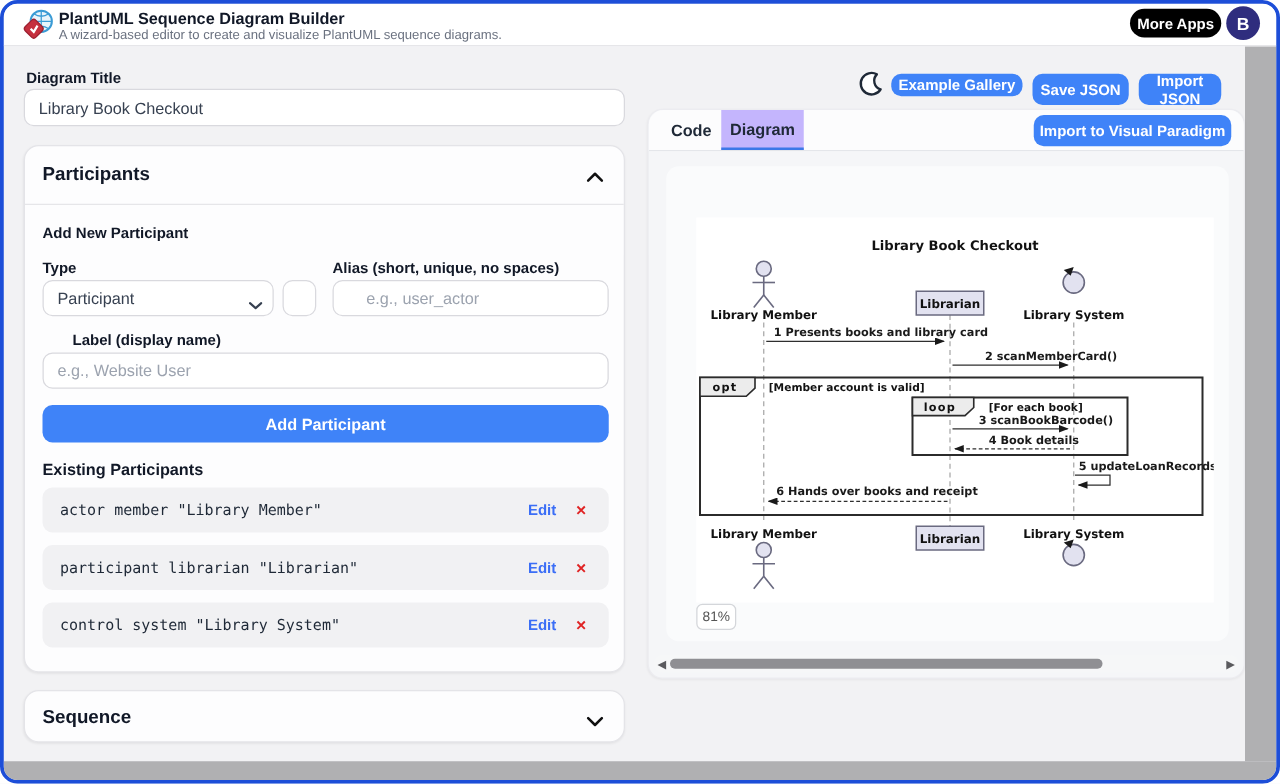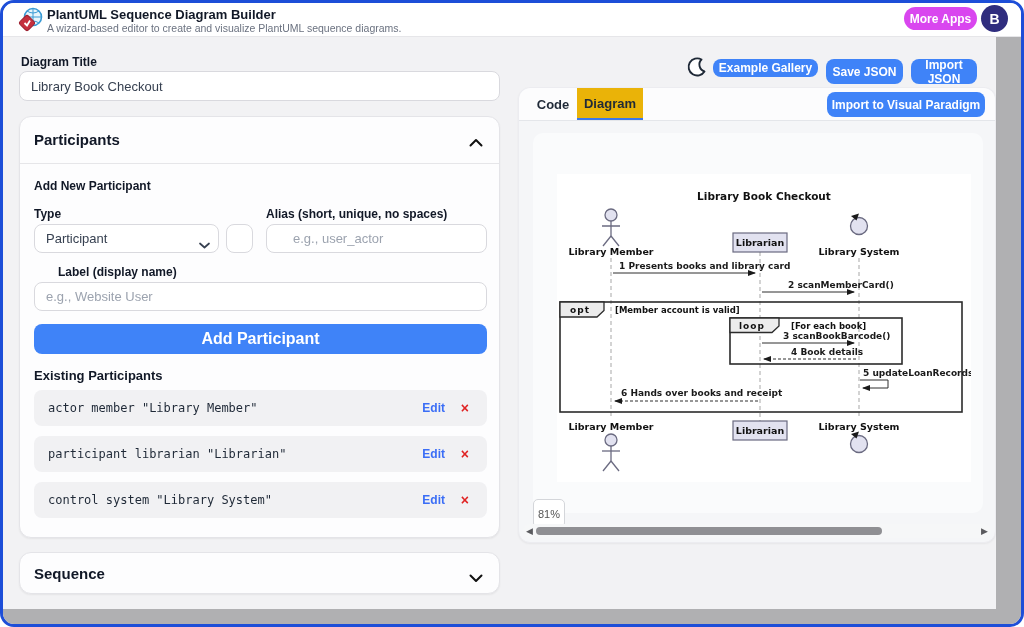--- a/index.html
+++ b/index.html
@@ -6,33 +6,33 @@
   body { background:#ffffff; font-family:"Liberation Sans","DejaVu Sans",sans-serif; }
   .window { position:relative; width:1024px; height:627px; border:3px solid #1d4ed8; border-radius:14px; overflow:hidden; background:#f2f2f4; }
   .abs { position:absolute; }
   .gray-strip-right { right:0; top:34px; width:25px; bottom:15px; background:#b0b0b2; }
   .gray-strip-bottom { left:0; right:0; bottom:0; height:15px; background:#b0b0b2; }
   .header { left:0; top:0; width:1018px; height:34px; background:#ffffff; border-bottom:1px solid #e6e6e9; }
   .app-title { left:44px; top:4px; font-size:13px; font-weight:bold; color:#111827; }
   .app-sub { left:44px; top:19px; font-size:10.5px; color:#6b7280; }
   .btn { display:flex; align-items:center; justify-content:center; color:#fff; font-weight:bold; border:none; cursor:pointer; font-family:inherit; }
   .btn-blue { background:#3f83f8; border-radius:8px; font-size:12px; }
-  .btn-green { background:#d946ef; border-radius:12px; font-size:12px; }
+  .btn-green { background:#000000; border-radius:12px; font-size:12px; }
   .avatar { width:27px; height:27px; border-radius:50%; background:#2f2d7e; color:#fff; font-size:14px; font-weight:bold; display:flex; align-items:center; justify-content:center; }
   .label-sm { font-size:12px; font-weight:bold; color:#111827; }
   .input { background:#fff; border:1px solid #d9d9de; border-radius:8px; font-size:13px; color:#374151; padding:0 11px; font-family:inherit; outline:none; }
   .input::placeholder { color:#9ca3af; }
   .card { background:#fdfdfe; border:1px solid #e4e4e8; border-radius:12px; box-shadow:0 1px 2px rgba(0,0,0,0.06); }
   .card-head-title { font-size:15px; font-weight:bold; color:#111827; }
   .prow { background:#f1f1f3; border-radius:8px; display:flex; align-items:center; }
   .prow code { font-family:"DejaVu Sans Mono","Liberation Mono",monospace; font-size:12px; color:#1f2937; margin-left:14px; }
   .edit-link { color:#3b6ef6; font-size:12px; font-weight:bold; cursor:pointer; }
   .x-link { color:#e02424; font-size:14px; font-weight:bold; cursor:pointer; }
   .tab { display:flex; align-items:center; justify-content:center; height:100%; font-size:13px; font-weight:bold; color:#1f2937; cursor:pointer; }
-  .tab-active { background:#eab308; border-bottom:2px solid #3c78e8; }
+  .tab-active { background:#c4b5fd; border-bottom:2px solid #3c78e8; }
   .badge { background:#fff; border:1px solid #d4d6da; border-radius:5px; font-size:11px; color:#555; display:flex; align-items:center; justify-content:center; }
   .sbar { background:#f6f7f8; border-radius:7px; }
   .sbar-thumb { background:#8f8f93; border-radius:4px; }
   .sbar-arrow { font-size:9px; color:#5a5a5e; line-height:14px; }
   svg text { font-family:"DejaVu Sans","Liberation Sans",sans-serif; }
 </style>
 </head>
 <body>
 
 <div class="window">
@@ -82,21 +82,21 @@
             <polyline points="1,1.5 5.5,5.5 10,1.5" fill="none" stroke="#374151" stroke-width="1.7" stroke-linecap="round" stroke-linejoin="round"></polyline>
           </svg>
       </span>
     </div>
     <input class="abs input" style="left: 206px; top: 107px; width: 27px; height: 29px; padding: 0px;">
     <input class="abs input" style="left: 246px; top: 107px; width: 221px; height: 29px; padding-left: 26px;" placeholder="e.g., user_actor">
 
     <div class="abs label-sm" style="left:14px; top:148px;padding-left:24px;">Label (display name)</div>
     <input class="abs input" style="left: 14px; top: 165px; width: 453px; height: 29px;" placeholder="e.g., Website User">
 
-    <button class="abs btn btn-blue" style="left:14px; top:207px; width:453px; height:30px; font-size:16px;">Add Participant</button>
+    <button class="abs btn btn-blue" style="left:14px; top:207px; width:453px; height:30px; font-size:13px;">Add Participant</button>
 
     <div class="abs" style="left:14px; top:251px; font-size:13px; font-weight:bold; color:#111827;">Existing Participants</div>
 
     <div class="abs prow" style="left:14px; top:273px; width:453px; height:36px;">
       <code>actor member "Library Member"</code>
       <span class="abs edit-link" style="right:42px;">Edit</span>
       <span class="abs x-link" style="right:18px;">×</span>
     </div>
     <div class="abs prow" style="left:14px; top:319px; width:453px; height:36px;">
       <code>participant librarian "Librarian"</code>
@@ -205,21 +205,21 @@
 
           <rect x="176" y="247" width="54" height="19" fill="#e2e2f0" stroke="#6a6a80" stroke-width="1.2"></rect>
           <text x="203" y="260" text-anchor="middle" font-size="9.5" font-weight="bold" fill="#111">Librarian</text>
 
           <text x="302" y="256" text-anchor="middle" font-size="9.5" font-weight="bold" fill="#111">Library System</text>
           <circle cx="302" cy="270" r="8.5" fill="#e2e2f0" stroke="#6a6a80" stroke-width="1.3"></circle>
           <polygon points="294,260 302,257.5 299.5,264.5" fill="#1a1a1a"></polygon>
         </svg>
       </div>
 
-      <div class="abs badge" style="left:0; top:350px; width:32px; height:29px;margin-top:16px;">81%</div>
+      <div class="abs badge" style="left:24px; top:350px; width:32px; height:21px;">81%</div>
     </div>
 
     <div class="abs sbar" style="left:4px; right:4px; top:436px; height:14px;">
       <span class="abs sbar-arrow" style="left:3px; top:0;">◀</span>
       <div class="abs sbar-thumb" style="left:13px; top:3px; width:346px; height:8px;"></div>
       <span class="abs sbar-arrow" style="right:3px; top:0;">▶</span>
     </div>
   </div>
 </div>
 

